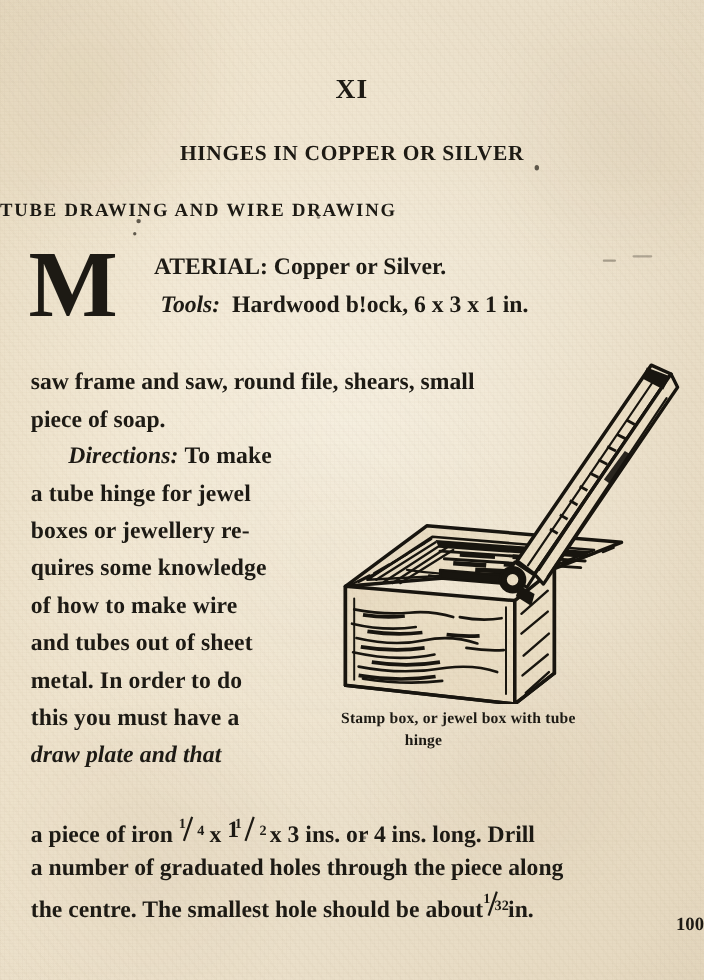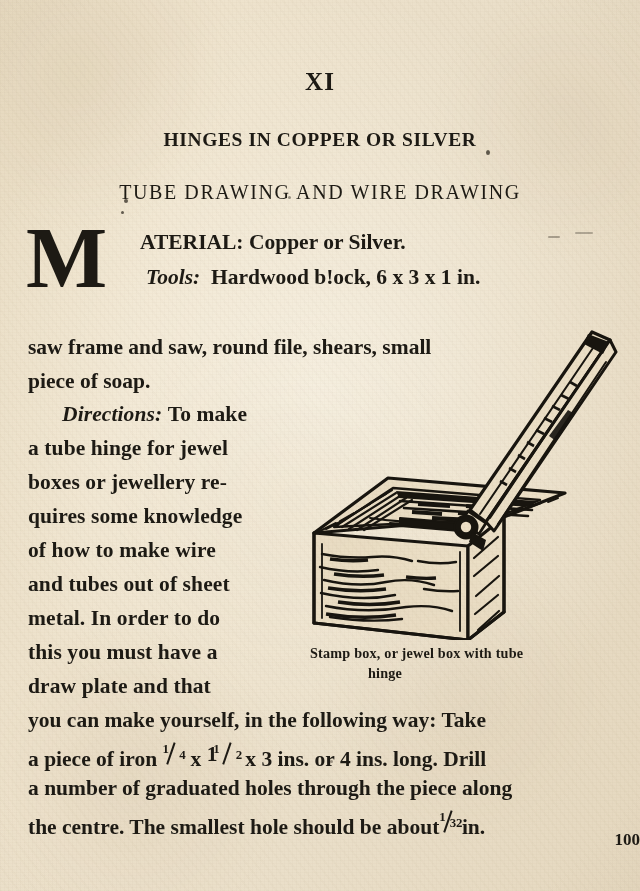--- a/index.html
+++ b/index.html
@@ -88,23 +88,23 @@
     top: 129px;
     text-align: center;
     font-weight: 700;
     font-size: 19.5px;
     letter-spacing: .6px;
   }
   .title-sub {
     position: absolute;
     left: 0; right: 0;
     top: 181px;
-    text-align: center;
-    font-weight: 400;
-    font-size: 20px;
+    text-align: left;
+    font-weight: 700;
+    font-size: 17px;
     letter-spacing: 1.6px;
   }
 
   
   .ln {
     position: absolute;
     font-size: 21.5px;
     font-weight: 700;
     line-height: 1;
     white-space: nowrap;
@@ -221,23 +221,22 @@
       <em>Directions:</em><span>&nbsp;</span><span>To make</span>
     </div>
 
     <div class="ln narrow" style="left:28px; top:438px;">a tube hinge for jewel</div>
     <div class="ln narrow" style="left:28px; top:472px;">boxes or jewellery re-</div>
     <div class="ln narrow" style="left:28px; top:506px;">quires some knowledge</div>
     <div class="ln narrow" style="left:28px; top:540px;">of how to make wire</div>
     <div class="ln narrow" style="left:28px; top:574px;">and tubes out of sheet</div>
     <div class="ln narrow" style="left:28px; top:608px;">metal.   In order to do</div>
     <div class="ln narrow" style="left:28px; top:642px;">this you must have a</div>
-    <div class="ln narrow" style="left:28px; top:676px;">draw plate and that</div>
-
-    <div class="ln" style="left:28px; top:710px;">you can make yourself, in the following way:   Take</div>
+    <div class="ln narrow" style="left:28px; top:676px;font-style:italic;">draw plate and that</div>
+
 
     <div class="ln" style="left:28px; top:744px;">
       <span>a piece of iron</span><span>&nbsp;</span><span class="frac"><span class="nu">1</span><span class="sl"></span><span class="de">4</span></span><span>&nbsp;</span><span>x</span><span>&nbsp;</span><span class="frac whole"><span class="wh">1</span><span class="nu">1</span><span class="sl"></span><span class="de">2</span></span><span>&nbsp;</span><span>x 3 ins. or 4 ins. long.   Drill</span>
     </div>
 
     <div class="ln" style="left:28px; top:778px;">a number of graduated holes through the piece along</div>
 
     <div class="ln" style="left:28px; top:812px;">
       <span>the centre.   The smallest hole should be about</span><span class="frac"><span class="nu">1</span><span class="sl"></span><span class="de">32</span></span><span>in.</span>
     </div>

